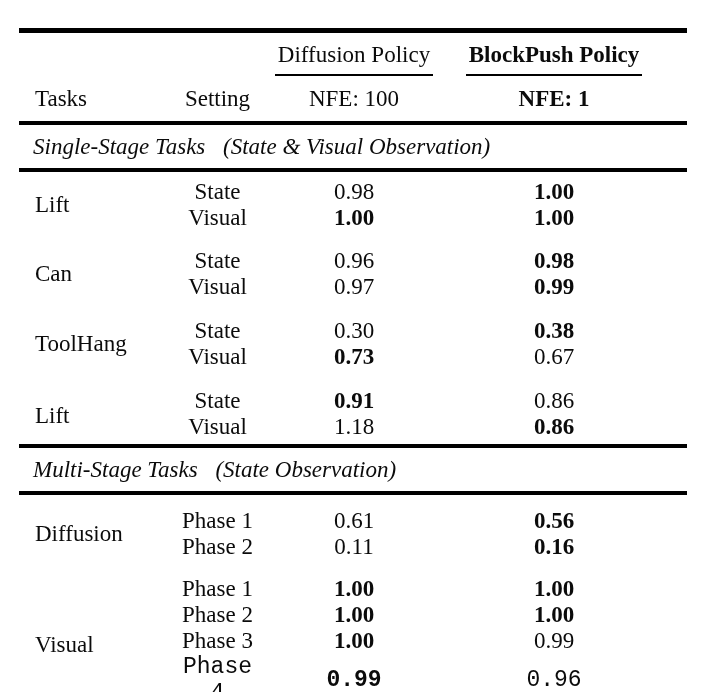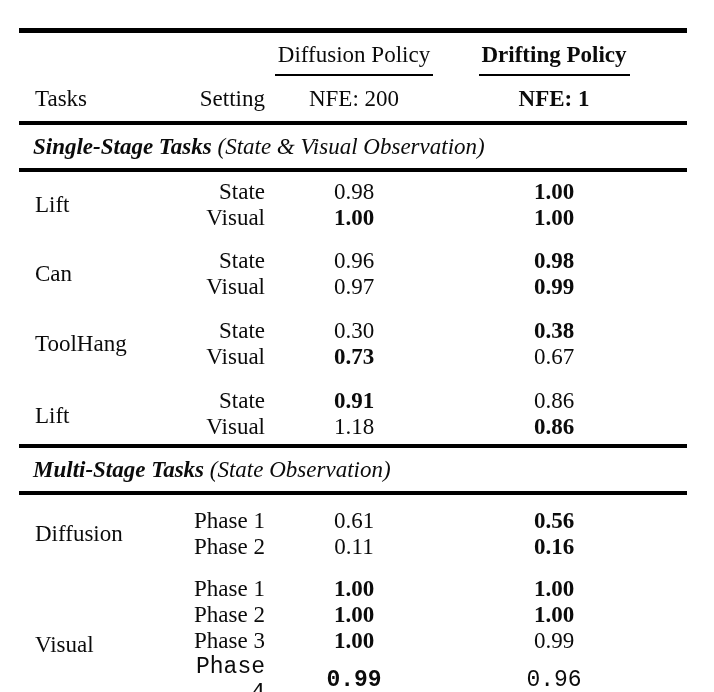--- a/index.html
+++ b/index.html
@@ -17,37 +17,37 @@
     width: 668px;
     border-collapse: collapse;
     border-top: 5px solid #000;
     border-bottom: 5px solid #000;
     font-size: 23px;
   }
   td { padding: 0; vertical-align: middle; line-height: 26px; }
   .ctr { text-align: center; }
   .c4 { padding-right: 22px; }
   .task { text-align: left; padding-left: 16px; }
-  .setting { text-align: right; }
+  .setting { text-align: center; }
   .bold { font-weight: bold; }
 
   
   .policy-row td { padding-top: 9px; vertical-align: bottom; }
   .cmid { display: inline-block; border-bottom: 2px solid #000; padding: 0 3px 6px; }
   .colname-row td { padding-top: 10px; padding-bottom: 9px; border-bottom: 4px solid #000; }
 
   
   tbody.section td {
     border-top: 4px solid #000;
     border-bottom: 4px solid #000;
     padding: 8px 0 7px 14px;
     line-height: 28px;
   }
-  .sec-title { font-weight: bold; font-style: italic; }
-  .sec-sub   { font-style: italic; }
+  .sec-title { font-weight: normal; font-style: italic; }
+  .sec-sub   { font-style: italic; margin-left: 12px; }
 
   
   tbody.gap-7  tr:first-child td { padding-top: 7px; }
   tbody.gap-13 tr:first-child td { padding-top: 13px; }
   tbody.gap-16 tr:first-child td { padding-top: 16px; }
   tbody.gap-17 tr:first-child td { padding-top: 17px; }
   tbody.gap-18 tr:first-child td { padding-top: 18px; }
   tbody.pad-end-4 tr:last-child td { padding-bottom: 4px; }
   tbody.pad-end-7 tr:last-child td { padding-bottom: 7px; font-family: Liberation Mono, monospace; }
 </style>
@@ -63,27 +63,27 @@
   </colgroup>
 
   <thead>
     <tr class="policy-row">
       <td class="c1"></td>
       <td class="c2"></td>
       <td class="c3 ctr">
         <span class="cmid"><span>Diffusion Policy</span></span>
       </td>
       <td class="c4 ctr">
-        <span class="cmid"><span class="bold">Drifting Policy</span></span>
+        <span class="cmid"><span class="bold">BlockPush Policy</span></span>
       </td>
     </tr>
     <tr class="colname-row">
       <td class="c1 task">Tasks</td>
       <td class="c2 setting">Setting</td>
-      <td class="c3 ctr"><span>NFE: 200</span></td>
+      <td class="c3 ctr"><span>NFE: 100</span></td>
       <td class="c4 ctr"><span class="bold">NFE: 1</span></td>
     </tr>
   </thead>
 
   <tbody class="section">
     <tr>
       <td colspan="4"><span class="sec-title">Single-Stage Tasks</span> <span class="sec-sub">(State &amp; Visual Observation)</span></td>
     </tr>
   </tbody>
 

